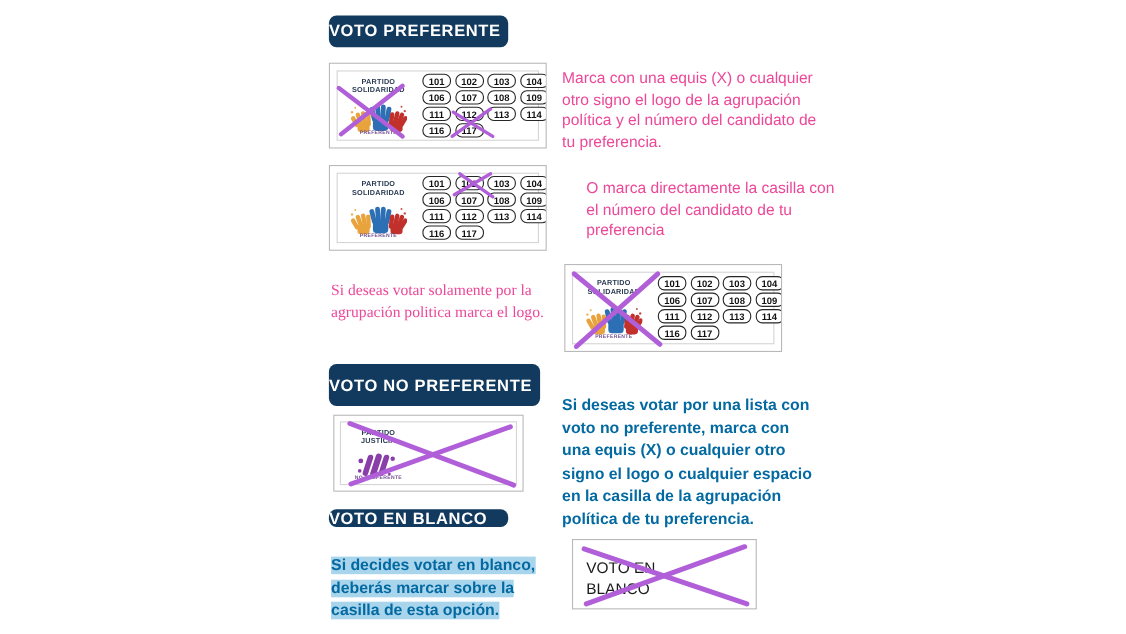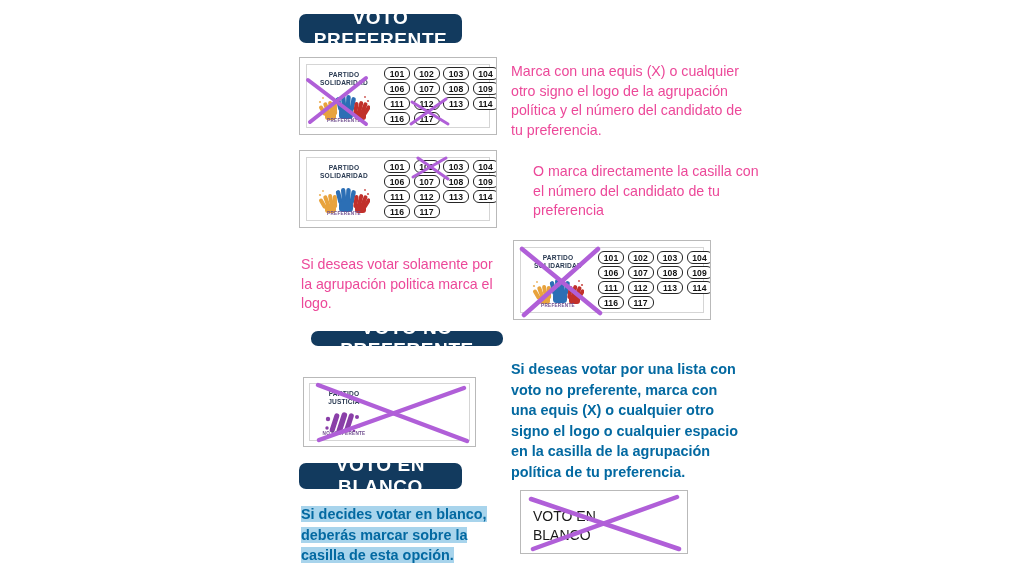--- a/index.html
+++ b/index.html
@@ -18,21 +18,21 @@
 
   
   .abs { position: absolute; }
 
   
   .pill {
     background: #123a5e;
     color: #ffffff;
     border-radius: 7px;
     font-weight: bold;
-    font-size: 19px;
+    font-size: 15px;
     letter-spacing: 0.6px;
     display: flex;
     align-items: center;
     justify-content: flex-start;
     text-align: center;
     box-sizing: border-box;
   }
 
   
   .para {
@@ -325,21 +325,21 @@
   <div class="xmark" style="left:108px; top:2px; width:48px; height:32px;">
     <svg width="48" height="32" viewBox="0 0 48 32">
       <line x1="5" y1="24" x2="38" y2="5" stroke="#b05fd8" stroke-width="3" stroke-linecap="round"></line>
       <line x1="10" y1="5" x2="40" y2="26" stroke="#b05fd8" stroke-width="3" stroke-linecap="round"></line>
     </svg>
   </div>
 </div>
 
 <div class="para abs" style="left:533px; top:162px; width:232px;">O marca directamente la casilla con el número del candidato de tu preferencia</div>
 
-<div class="para abs" style="left:301px; top:255px; width:205px;">Si deseas votar solamente por la agrupación politica marca el logo.</div>
+<div class="para abs" style="left:301px; top:255px; width:205px;font-family:Liberation Serif, serif;">Si deseas votar solamente por la agrupación politica marca el logo.</div>
 
 <div class="ballot" style="left:513px; top:240px; width:198px; height:80px;">
   <div class="ballot-inner">
     <div class="party">
       <div class="party-name">
         <div>PARTIDO</div>
         <div>SOLIDARIDAD</div>
       </div>
       <div class="logo-wrap">
         <svg width="52" height="30" viewBox="0 0 52 30">
@@ -406,21 +406,21 @@
   </div>
 
   <div class="xmark" style="left:0px; top:0px; width:94px; height:80px;">
     <svg width="94" height="80" viewBox="0 0 94 80">
       <line x1="8" y1="8" x2="86" y2="72" stroke="#b05fd8" stroke-width="4.5" stroke-linecap="round"></line>
       <line x1="84" y1="8" x2="10" y2="74" stroke="#b05fd8" stroke-width="4.5" stroke-linecap="round"></line>
     </svg>
   </div>
 </div>
 
-<div class="pill abs" style="left:299px; top:331px; width:192px; height:15px;margin-left:12px;">
+<div class="pill abs" style="left:299px; top:331px; width:192px; height:38px;">
   <span>VOTO NO PREFERENTE</span>
 </div>
 
 <div class="ballot" style="left:303px; top:377px; width:173px; height:70px;">
   <div class="ballot-inner" style="inset:5px;">
     <div class="party" style="width:68px; flex:0 0 68px;">
       <div class="party-name">
         <div>PARTIDO</div>
         <div>JUSTICIA</div>
       </div>
@@ -448,21 +448,21 @@
   <div class="xmark" style="left:0px; top:0px; width:173px; height:70px;">
     <svg width="173" height="70" viewBox="0 0 173 70">
       <line x1="14" y1="7" x2="163" y2="63" stroke="#b05fd8" stroke-width="4.5" stroke-linecap="round"></line>
       <line x1="160" y1="10" x2="15" y2="62" stroke="#b05fd8" stroke-width="4.5" stroke-linecap="round"></line>
     </svg>
   </div>
 </div>
 
 <div class="para bold abs" style="left:511px; top:359px; width:235px;">Si deseas votar por una lista con voto no preferente, marca con una equis (X) o cualquier otro signo el logo o cualquier espacio en la casilla de la agrupación política de tu preferencia.</div>
 
-<div class="pill abs" style="left:299px; top:463px; width:163px; height:26px;">
+<div class="pill abs" style="left:299px; top:463px; width:163px; height:16px;">
   <span>VOTO EN BLANCO</span>
 </div>
 
 <div class="para bold highlight abs" style="left:301px; top:504px; width:190px;">
   <span class="hl">Si decides votar en blanco, deberás marcar sobre la casilla de esta opción.</span>
 </div>
 
 <div class="blanco-card" style="left:520px; top:490px; width:168px; height:64px;">
   <div class="blanco-text">
     <div>VOTO EN</div>

